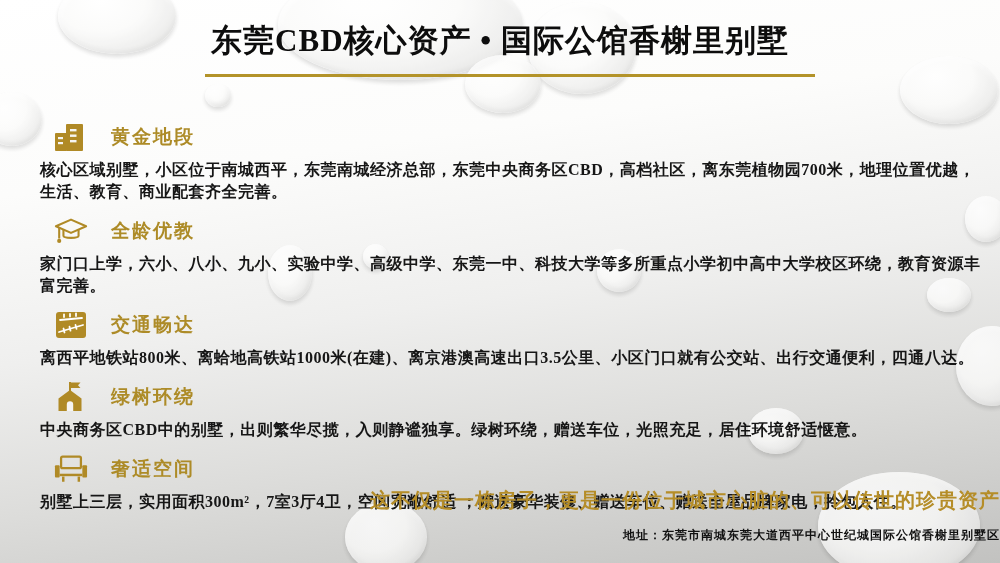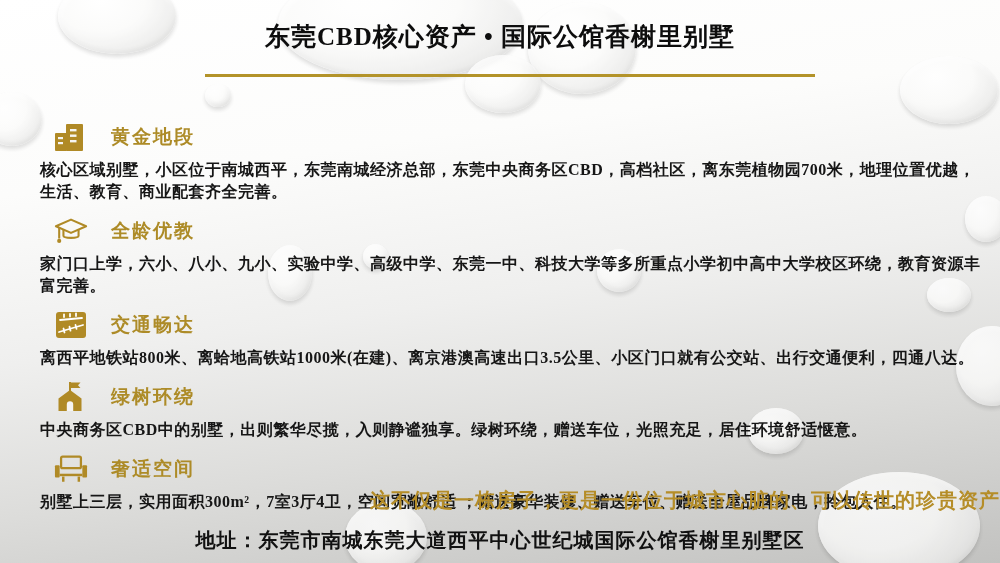--- a/index.html
+++ b/index.html
@@ -12,21 +12,21 @@
   }
   
   .droplet{
     position:absolute;border-radius:50%;
     background:radial-gradient(ellipse at 36% 30%, #ffffff 0%, #fbfbfa 42%, #ededec 68%, #d3d3d1 100%);
     box-shadow:0 3px 4px rgba(0,0,0,0.16), inset 2px 3px 6px rgba(255,255,255,0.95), inset 0 -2px 5px rgba(0,0,0,0.07);
     opacity:.8;
   }
   .page-title{
     position:absolute;top:20px;left:0;width:100%;
-    text-align:center;font-size:25px;font-weight:bold;color:#0d0d0d;
+    text-align:center;font-size:31px;font-weight:bold;color:#0d0d0d;
     letter-spacing:1px;
   }
   .title-rule{
     position:absolute;top:74px;left:205px;width:610px;height:3px;
     background:#b39329;
   }
   .subtitle{
     position:absolute;top:90px;left:0;width:100%;
     text-align:center;font-size:20px;font-weight:bold;color:#a8831d;
     letter-spacing:1px;
@@ -43,21 +43,21 @@
     font-size:16px;font-weight:bold;color:#161616;
     line-height:22px;letter-spacing:.5px;margin:0;
   }
   .closing{
     position:absolute;top:487px;left:0;width:100%;
     text-align:right;font-size:20px;font-weight:bold;color:#b58d28;
     letter-spacing:1px;
   }
   .address{
     position:absolute;top:527px;left:0;width:100%;
-    text-align:center;font-size:20px;font-weight:bold;color:#111;
+    text-align:right;font-size:12px;font-weight:bold;color:#111;
     letter-spacing:1px;
   }
   .watermark{
     position:absolute;right:6px;bottom:0px;
     color:rgba(255,255,255,0.62);
     font-family:"Liberation Sans","DejaVu Sans",sans-serif;
     text-shadow:0 1px 2px rgba(110,110,110,0.35);
     line-height:1;
   }
   .wm-top{display:flex;align-items:center;gap:5px;margin-left:62px;margin-bottom:2px;}

